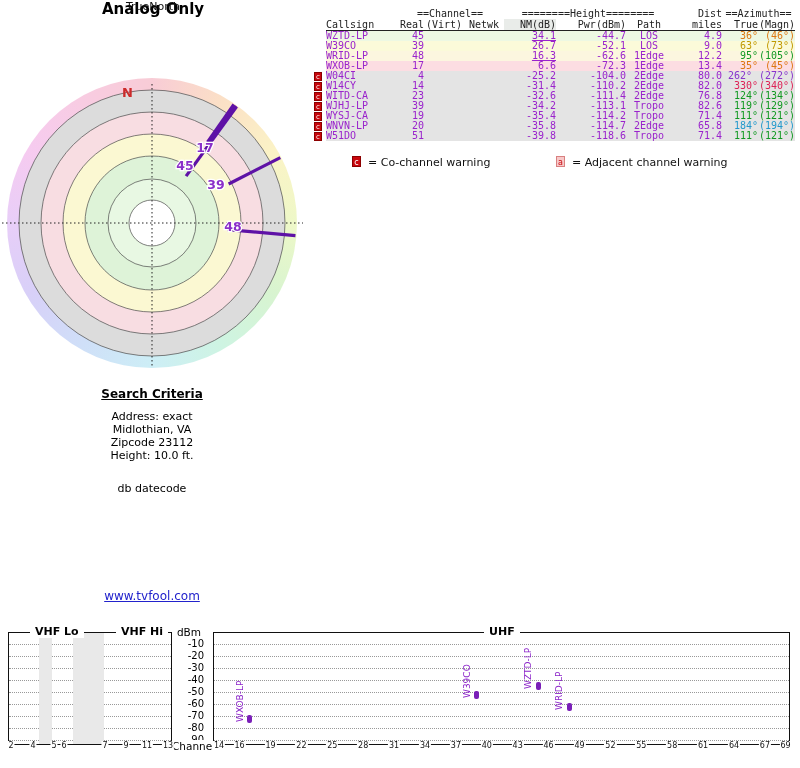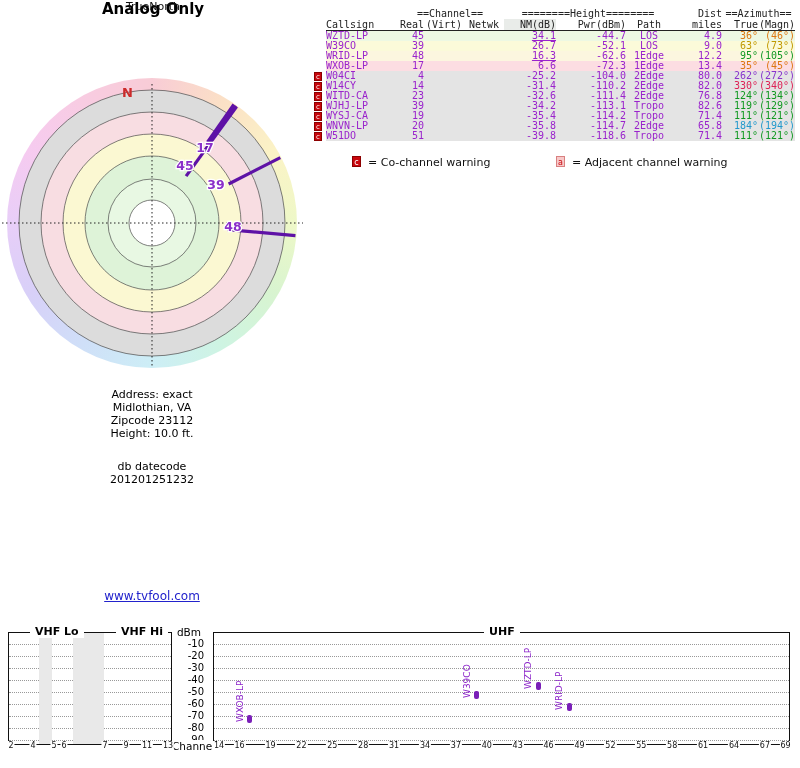--- a/index.html
+++ b/index.html
@@ -182,21 +182,21 @@
             <div class="warnbox">c</div>
           </td>
           <td style="background: rgb(228, 228, 228); color: rgb(154, 35, 204);">W04CI</td>
           <td class="ra" style="background: rgb(228, 228, 228); color: rgb(154, 35, 204);">4</td>
           <td class="ct" style="background: rgb(228, 228, 228); color: rgb(154, 35, 204);"></td>
           <td class="ct" style="background: rgb(228, 228, 228); color: rgb(154, 35, 204);"></td>
           <td class="ra nmcol" style="background: rgb(228, 228, 228); color: rgb(154, 35, 204); margin-top: 36px;">-25.2</td>
           <td class="ra" style="background: rgb(228, 228, 228); color: rgb(154, 35, 204);">-104.0</td>
           <td class="ct" style="background: rgb(228, 228, 228); color: rgb(154, 35, 204);">2Edge</td>
           <td class="ra" style="background: rgb(228, 228, 228); color: rgb(154, 35, 204);">80.0</td>
-          <td class="ra" style="background: rgb(228, 228, 228); color: rgb(136, 51, 204);">262°</td>
+          <td class="ra" style="background: rgb(228, 228, 228); color: rgb(136, 51, 204); text-align: center;">262°</td>
           <td class="ra" style="background: rgb(228, 228, 228); color: rgb(136, 51, 204);">(272°)</td>
         </tr>
         <tr>
           <td>
             <div class="warnbox">c</div>
           </td>
           <td style="background: rgb(228, 228, 228); color: rgb(154, 35, 204);">W14CY</td>
           <td class="ra" style="background: rgb(228, 228, 228); color: rgb(154, 35, 204);">14</td>
           <td class="ct" style="background: rgb(228, 228, 228); color: rgb(154, 35, 204);"></td>
           <td class="ct" style="background: rgb(228, 228, 228); color: rgb(154, 35, 204);"></td>
@@ -284,26 +284,26 @@
         </tr>
       </tbody>
   </table>
 
   <div class="abs legend-box" id="legend-co-box">c</div>
   <div class="abs legend-text" id="legend-co-text">= Co-channel warning</div>
   <div class="abs legend-box" id="legend-adj-box">a</div>
   <div class="abs legend-text" id="legend-adj-text">= Adjacent channel warning</div>
 
   <div class="abs" id="search-block">
+    <div id="search-title">Search Criteria</div>
     <div id="search-lines">Address: exact
 Midlothian, VA
 Zipcode 23112
 Height: 10.0 ft.</div>
     <div id="datecode-label">db datecode</div>
-    <div>201201251232</div>
   </div>
 
   <div class="abs" id="site-link">
     <a href="#">www.tvfool.com</a>
   </div>
 
   <div class="abs panel-title" id="vhf-lo-title">VHF Lo</div>
   <div class="abs panel-title" id="vhf-hi-title">VHF Hi</div>
   <div class="abs panel-title" id="uhf-title">UHF</div>
   <div class="abs" id="dbm-label">dBm</div>

